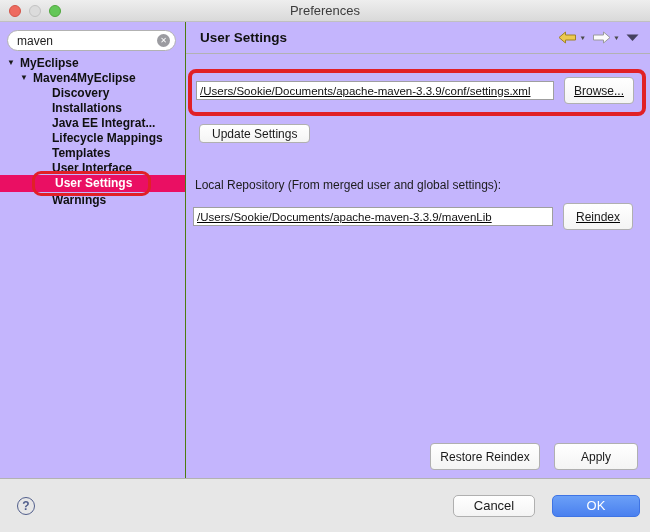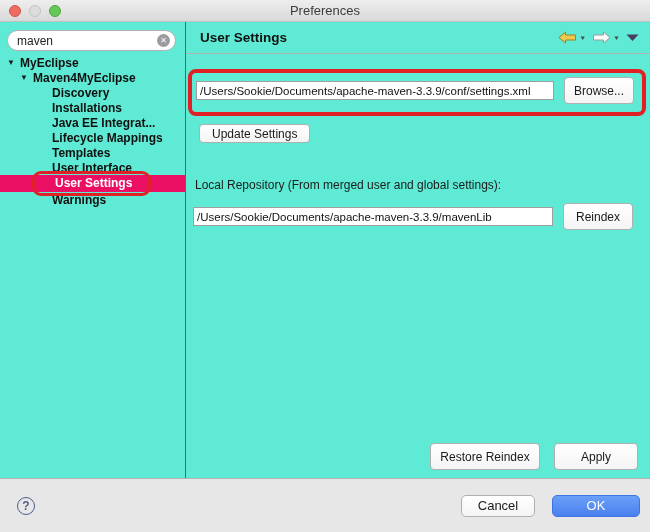--- a/index.html
+++ b/index.html
@@ -1,20 +1,20 @@
 <!DOCTYPE html>
 <html style="--selection-pink: #EA0F63; --annotation-red: #E12026; --link-blue: #4343D8; --ok-blue-top: #6BA0F7; --ok-blue-bottom: #4A80EF; --back-arrow-gold: #ECC94F; --help-navy: #525F8C;"><head>
 <meta charset="utf-8">
 <style>
   * { margin:0; padding:0; box-sizing:border-box; }
   html,body { background:#f4f4f4; }
   body { font-family:"Liberation Sans", sans-serif; }
 
   .window{
-    width:650px; height:532px; background:#5eead4; position:relative;
+    width:650px; height:532px; background:#c4b5fd; position:relative;
     overflow:hidden; outline:1px solid #9e9e9e;
   }
 
   
   .titlebar{
     height:22px; background:linear-gradient(#eeeeee,#d9d9d9);
     border-bottom:1px solid #c0c0c0; display:flex; align-items:center; position:relative;
   }
   .lights{ position:absolute; left:9px; top:5px; display:flex; gap:8px; }
   .light{ width:12px; height:12px; border-radius:50%; display:inline-block; }
@@ -64,21 +64,21 @@
   .caret{ font-size:7px; color:#4a4a4a; transform:scaleY(.9); }
 
   .main-content{ flex:1; display:flex; flex-direction:column; padding:0 4px 8px 2px; min-height:0; }
 
   .highlight-box{
     margin-top:15px; border:4px solid var(--annotation-red,#e12026); border-radius:8px;
     padding:4px 8px 8px 4px;
   }
   .field-label{ font-size:12px; color:#1c1c1c; padding:2px 0 8px 3px; }
   .link{ color:var(--link-blue,#4343d8); text-decoration:underline; cursor:pointer; }
-  .field-row{ display:flex; align-items:center; gap:10px; }
+  .field-row{ display:flex; align-items:center; gap:10px;text-decoration:underline; }
   .text-field{
     flex:1; min-width:0; height:19px; border:1px solid #9f9f9f; background:#fff;
     font-size:11.5px; color:#111; padding:0 3px; font-family:inherit; outline:none;
   }
   .btn{
     height:27px; background:linear-gradient(#ffffff,#f4f4f4); border:1px solid #b0b0b0;
     border-radius:4px; font-size:12px; color:#1a1a1a; padding:0 12px;
     font-family:inherit; cursor:pointer; white-space:nowrap;
   }
   .field-row .btn{ width:70px; padding:0; flex:none; }
@@ -97,21 +97,21 @@
     height:54px; border-top:1px solid #b2b2b2; background:#e7e7e7;
     display:flex; align-items:center; padding:0 10px 0 17px;
   }
   .help{
     width:18px; height:18px; border-radius:50%; border:1.5px solid #525f8c;
     color:#525f8c; font-size:12px; font-weight:bold; display:flex;
     align-items:center; justify-content:center; cursor:pointer; background:transparent;
   }
   .footer-spacer{ flex:1; }
   .btn.footer-btn{ height:22px; border-radius:5px; font-size:13px; }
-  .btn.cancel{ width:74px; padding:0; }
+  .btn.cancel{ width:82px; padding:0; }
   .btn.ok{
     width:88px; padding:0; margin-left:17px; color:#fff;
     background:linear-gradient(var(--ok-blue-top,#6ba0f7),var(--ok-blue-bottom,#4a80ef));
     border:1px solid #3f74e4;
   }
 </style>
 </head>
 <body>
 
 <div class="window">

